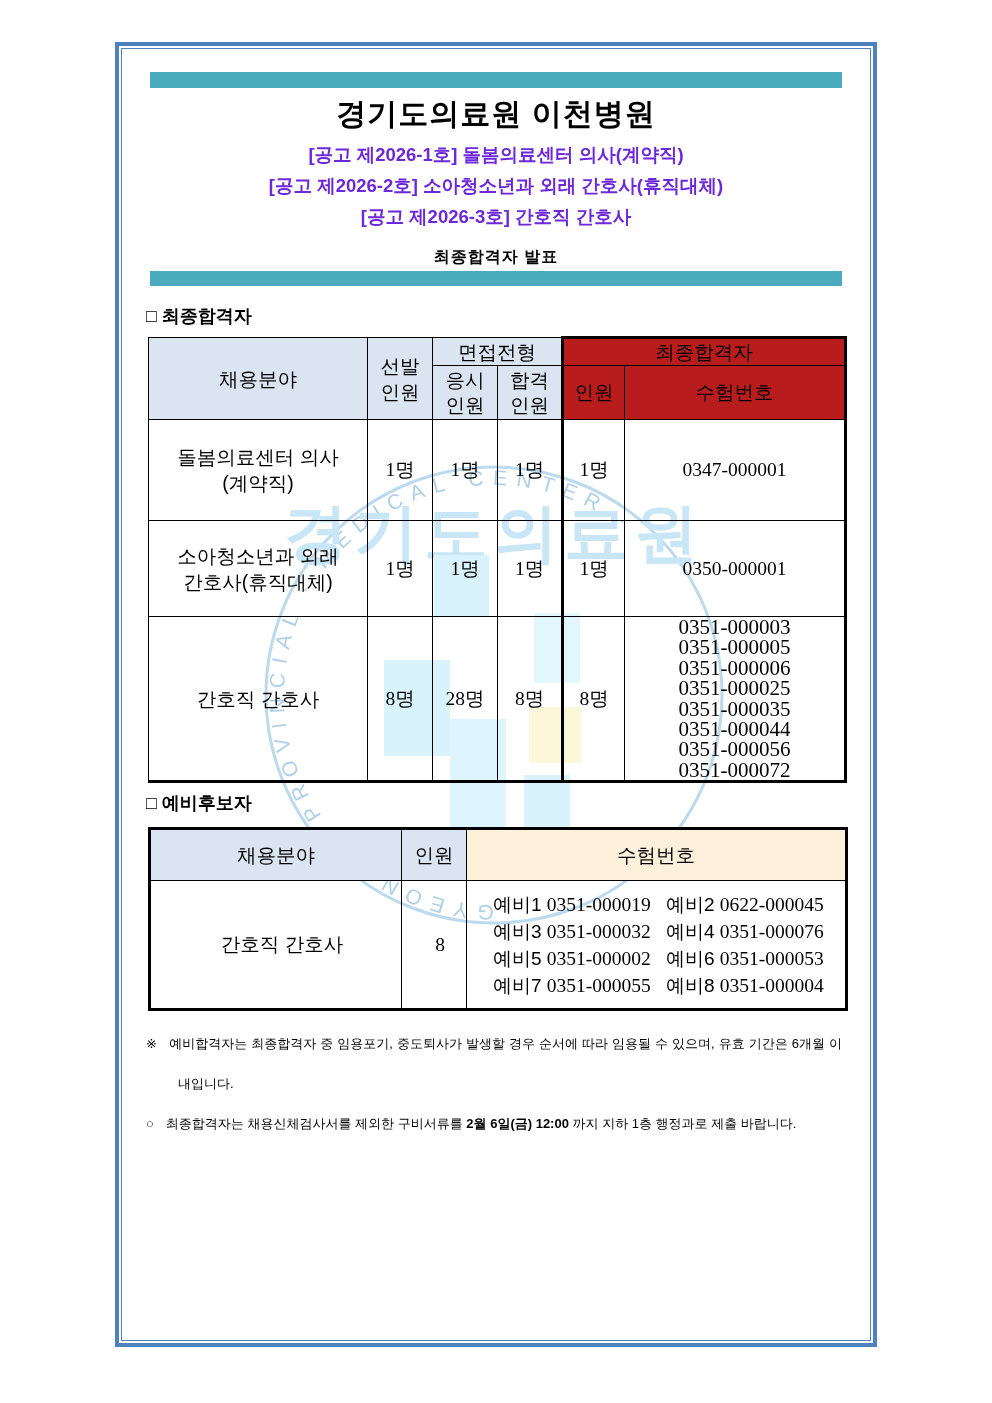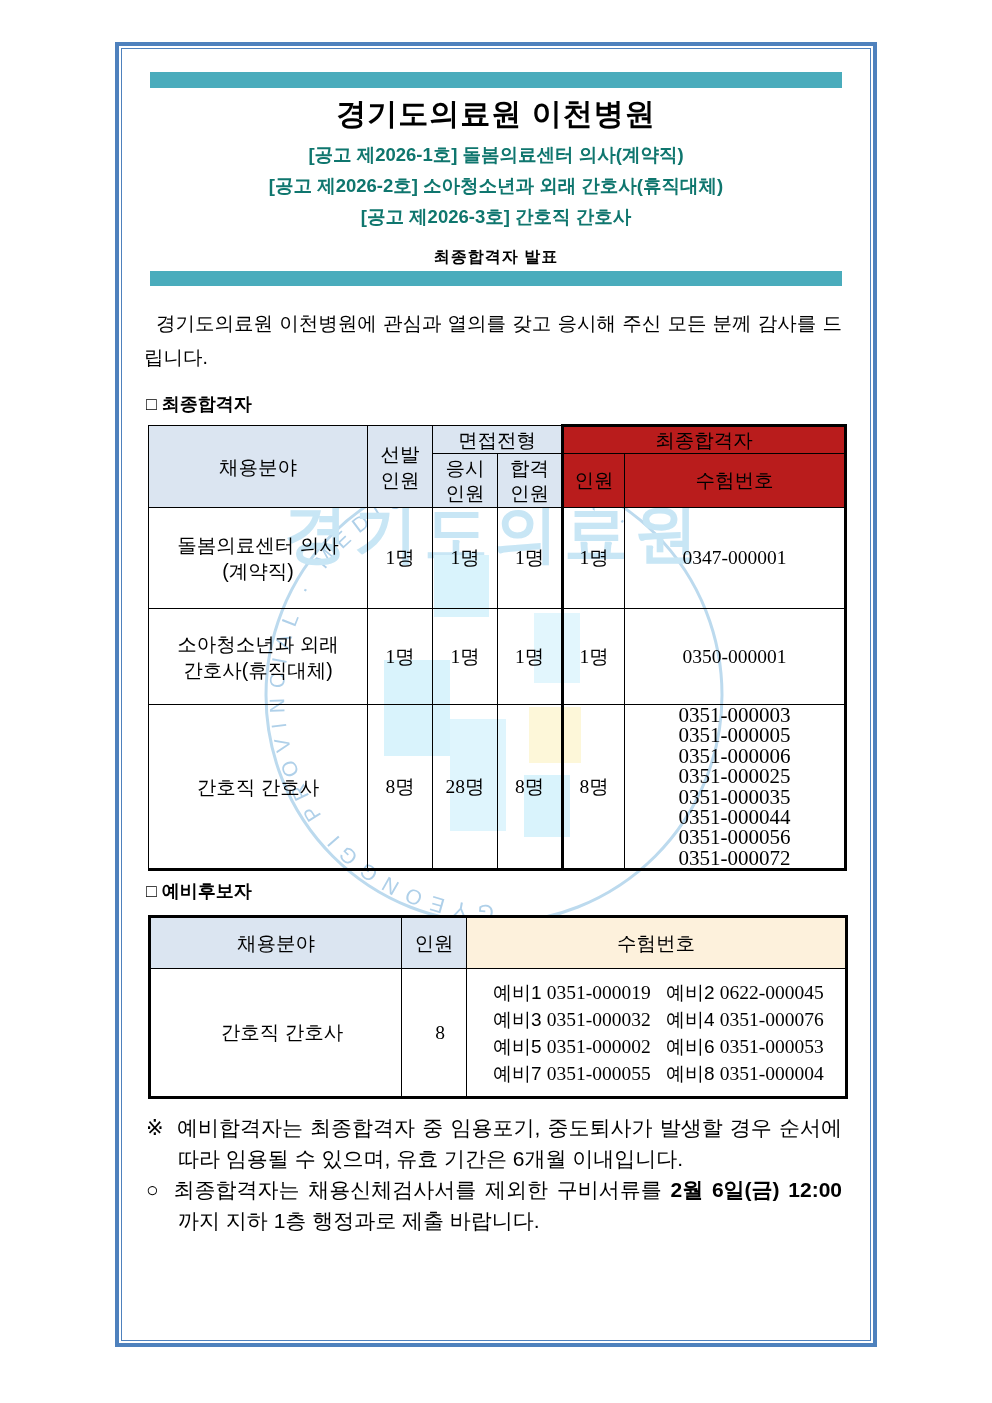--- a/index.html
+++ b/index.html
@@ -25,21 +25,21 @@
   .teal-bar.top { margin-top: 23px; }
   .teal-bar.bottom { margin-top: 2px; height: 15px; }
 
   .doc-title {
     margin-top: 5px; text-align: center;
     font-size: 30px; font-weight: bold; line-height: 42px;
     letter-spacing: 1px;
   }
   .notice-lines { margin-top: 4px; }
   .notice-line {
-    text-align: center; color: #0f766e;
+    text-align: center; color: #6d28d9;
     font-weight: bold; font-size: 18.5px; line-height: 31px;
   }
   .doc-subtitle {
     margin-top: 12px; text-align: center;
     font-size: 16px; font-weight: bold; line-height: 25px;
     letter-spacing: 1px;
   }
 
   .intro {
     margin: 20px 28px 0 22px;
@@ -89,21 +89,21 @@
   .t2 td { height: 127px; padding-left: 12px; }
   .reserve-cell { text-align: left; vertical-align: middle; }
   .reserve-grid {
     display: grid; grid-template-columns: 1fr 1fr;
     padding: 0 6px 0 14px; line-height: 27px; font-size: 19px;
   }
   .reserve-grid .num { font-size: 19.5px; }
 
   .notes { margin: 13px 28px 0 24px; }
   .note {
-    margin: 0; font-size: 21px; line-height: 31px;
+    margin: 0; font-size: 13px; line-height: 40px;
     text-align: justify;
     padding-left: 32px; text-indent: -32px;
   }
   .note .marker { padding-right: 12px; }
   .seg-bold { font-weight: bold; }
 </style>
 </head>
 <body>
 
 <div class="frame">
@@ -136,21 +136,20 @@
       <div class="notice-lines">
         <div class="notice-line">[공고 제2026-1호] 돌봄의료센터 의사(계약직)</div>
         <div class="notice-line">[공고 제2026-2호] 소아청소년과 외래 간호사(휴직대체)</div>
         <div class="notice-line">[공고 제2026-3호] 간호직 간호사</div>
       </div>
 
       <div class="doc-subtitle">최종합격자 발표</div>
 
       <div class="teal-bar bottom"></div>
 
-      <p class="intro">경기도의료원 이천병원에 관심과 열의를 갖고 응시해 주신 모든 분께 감사를 드립니다.</p>
 
       <div class="section-heading">□ 최종합격자</div>
 
       <table class="t1">
         <colgroup>
           <col style="width:219px">
             <col style="width:65px">
             <col style="width:65px">
           <col style="width:65px">
             <col style="width:62px">

